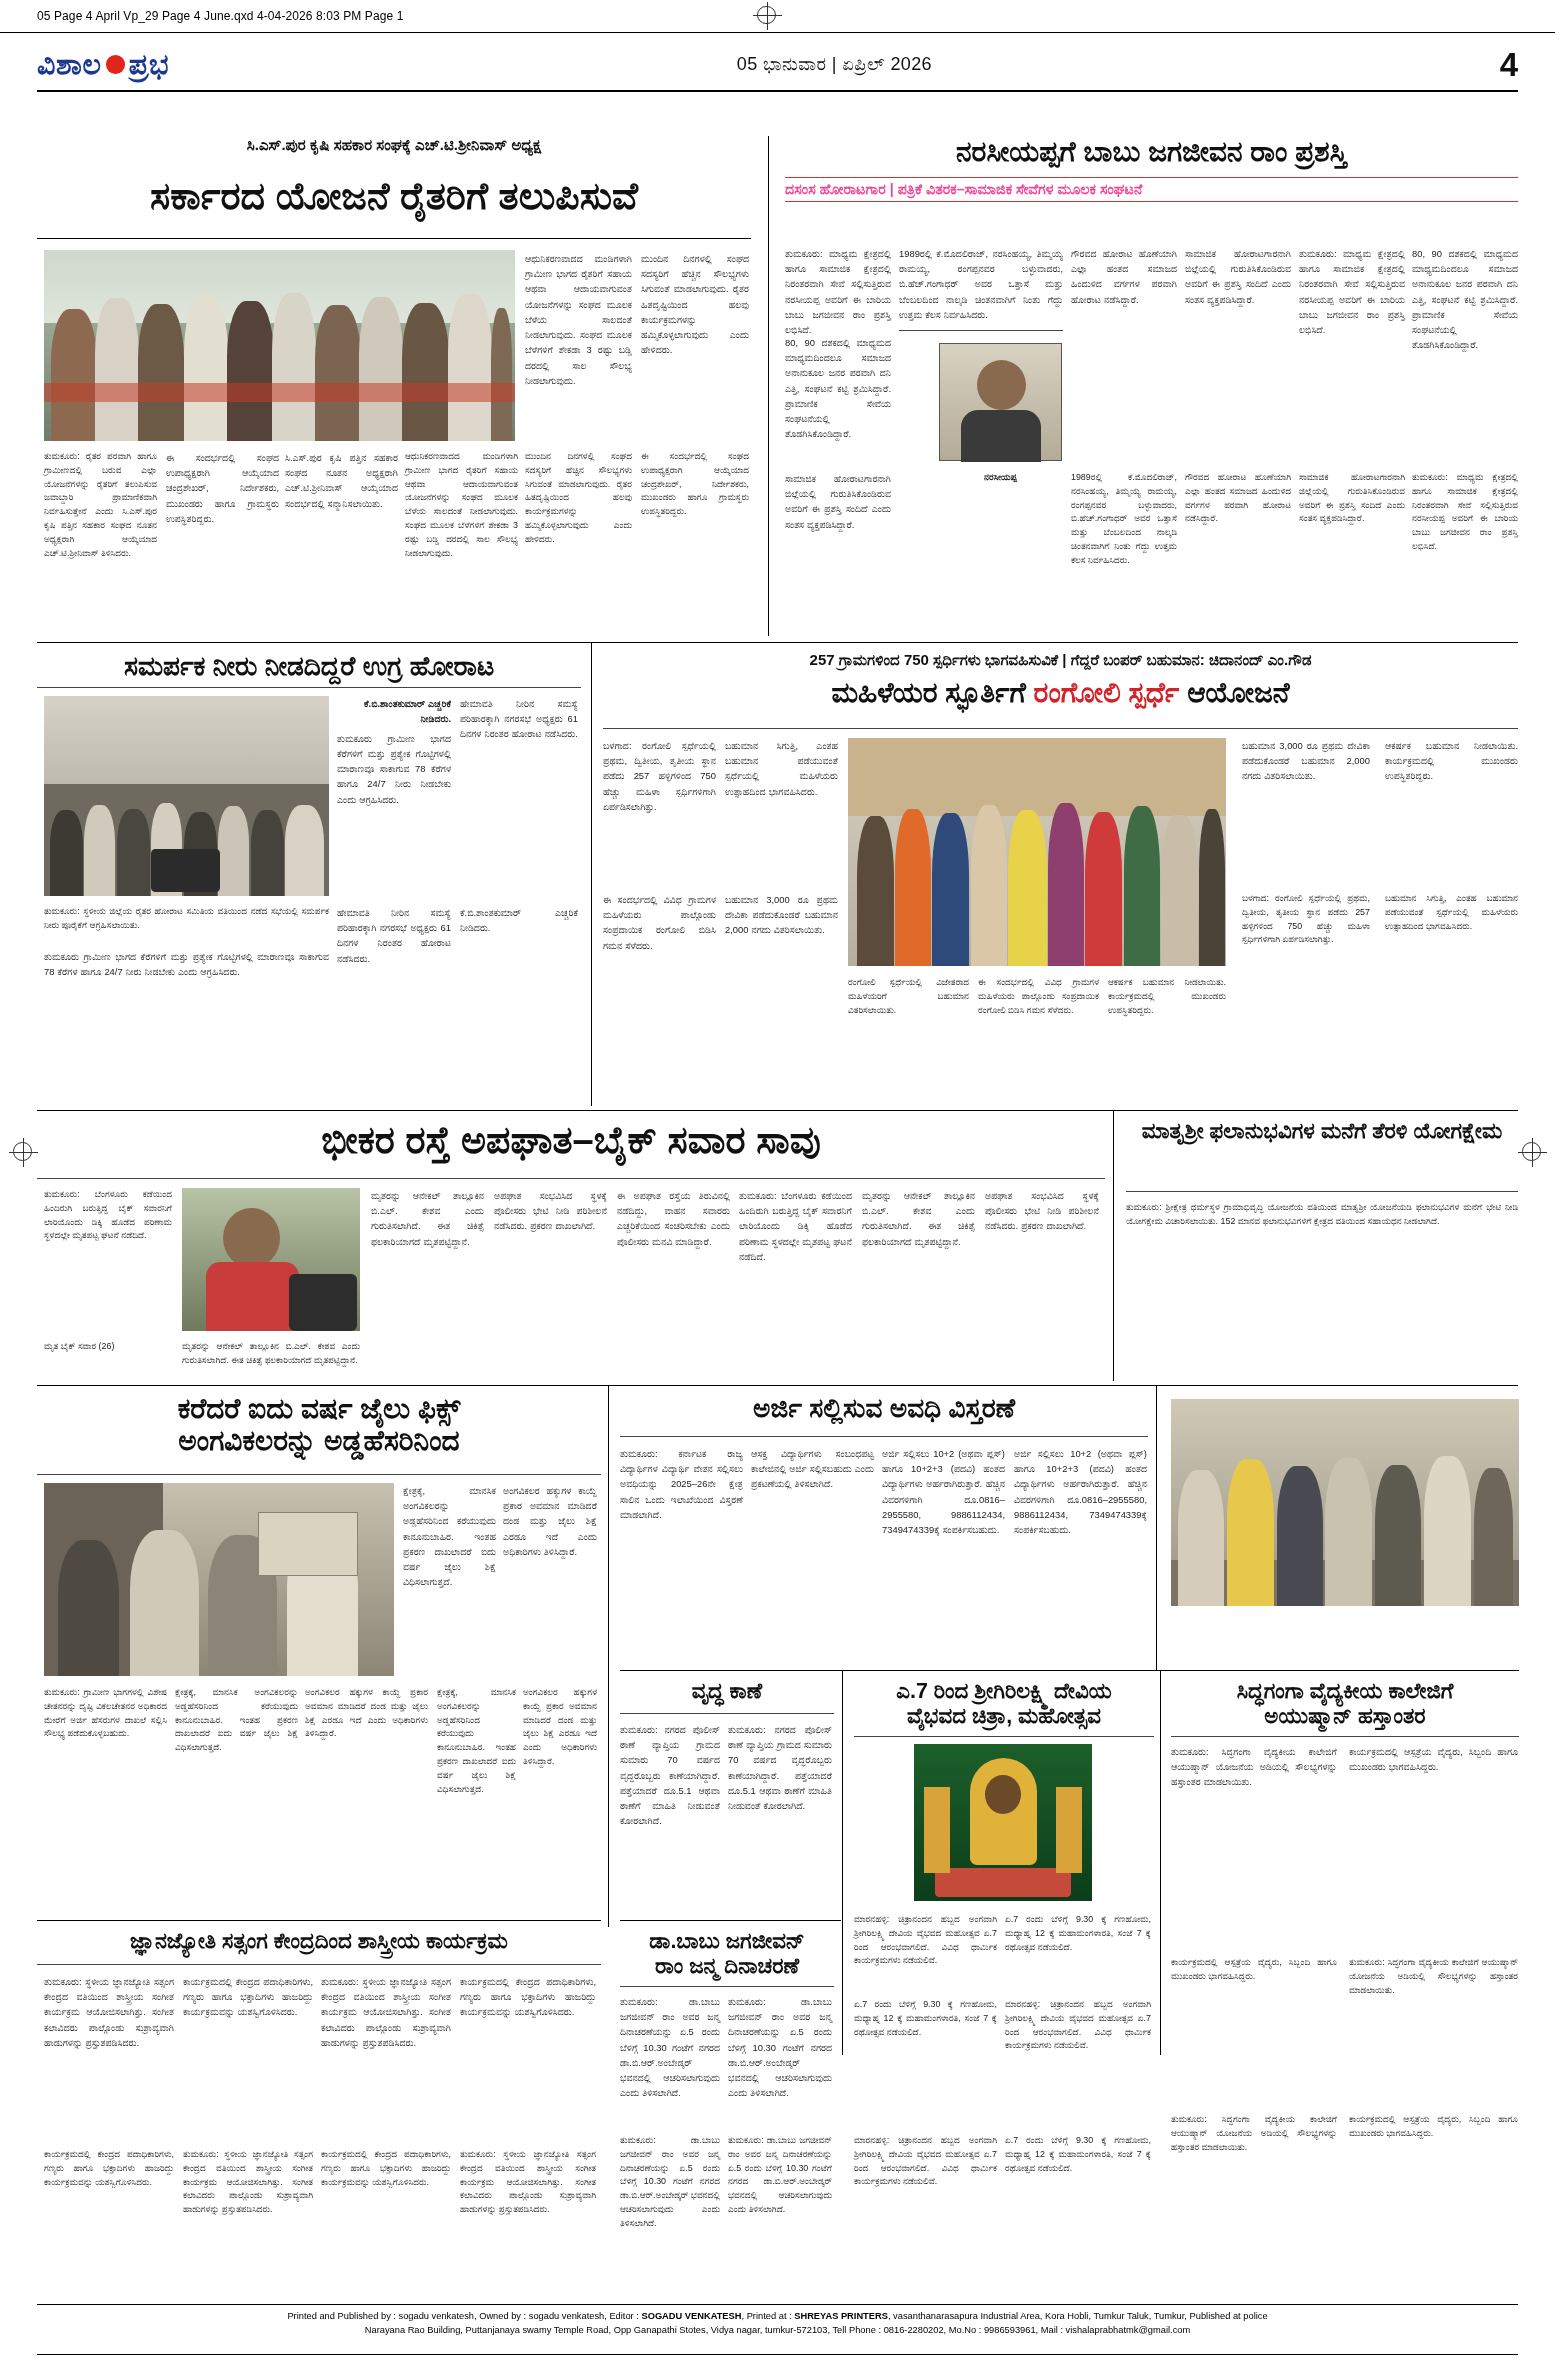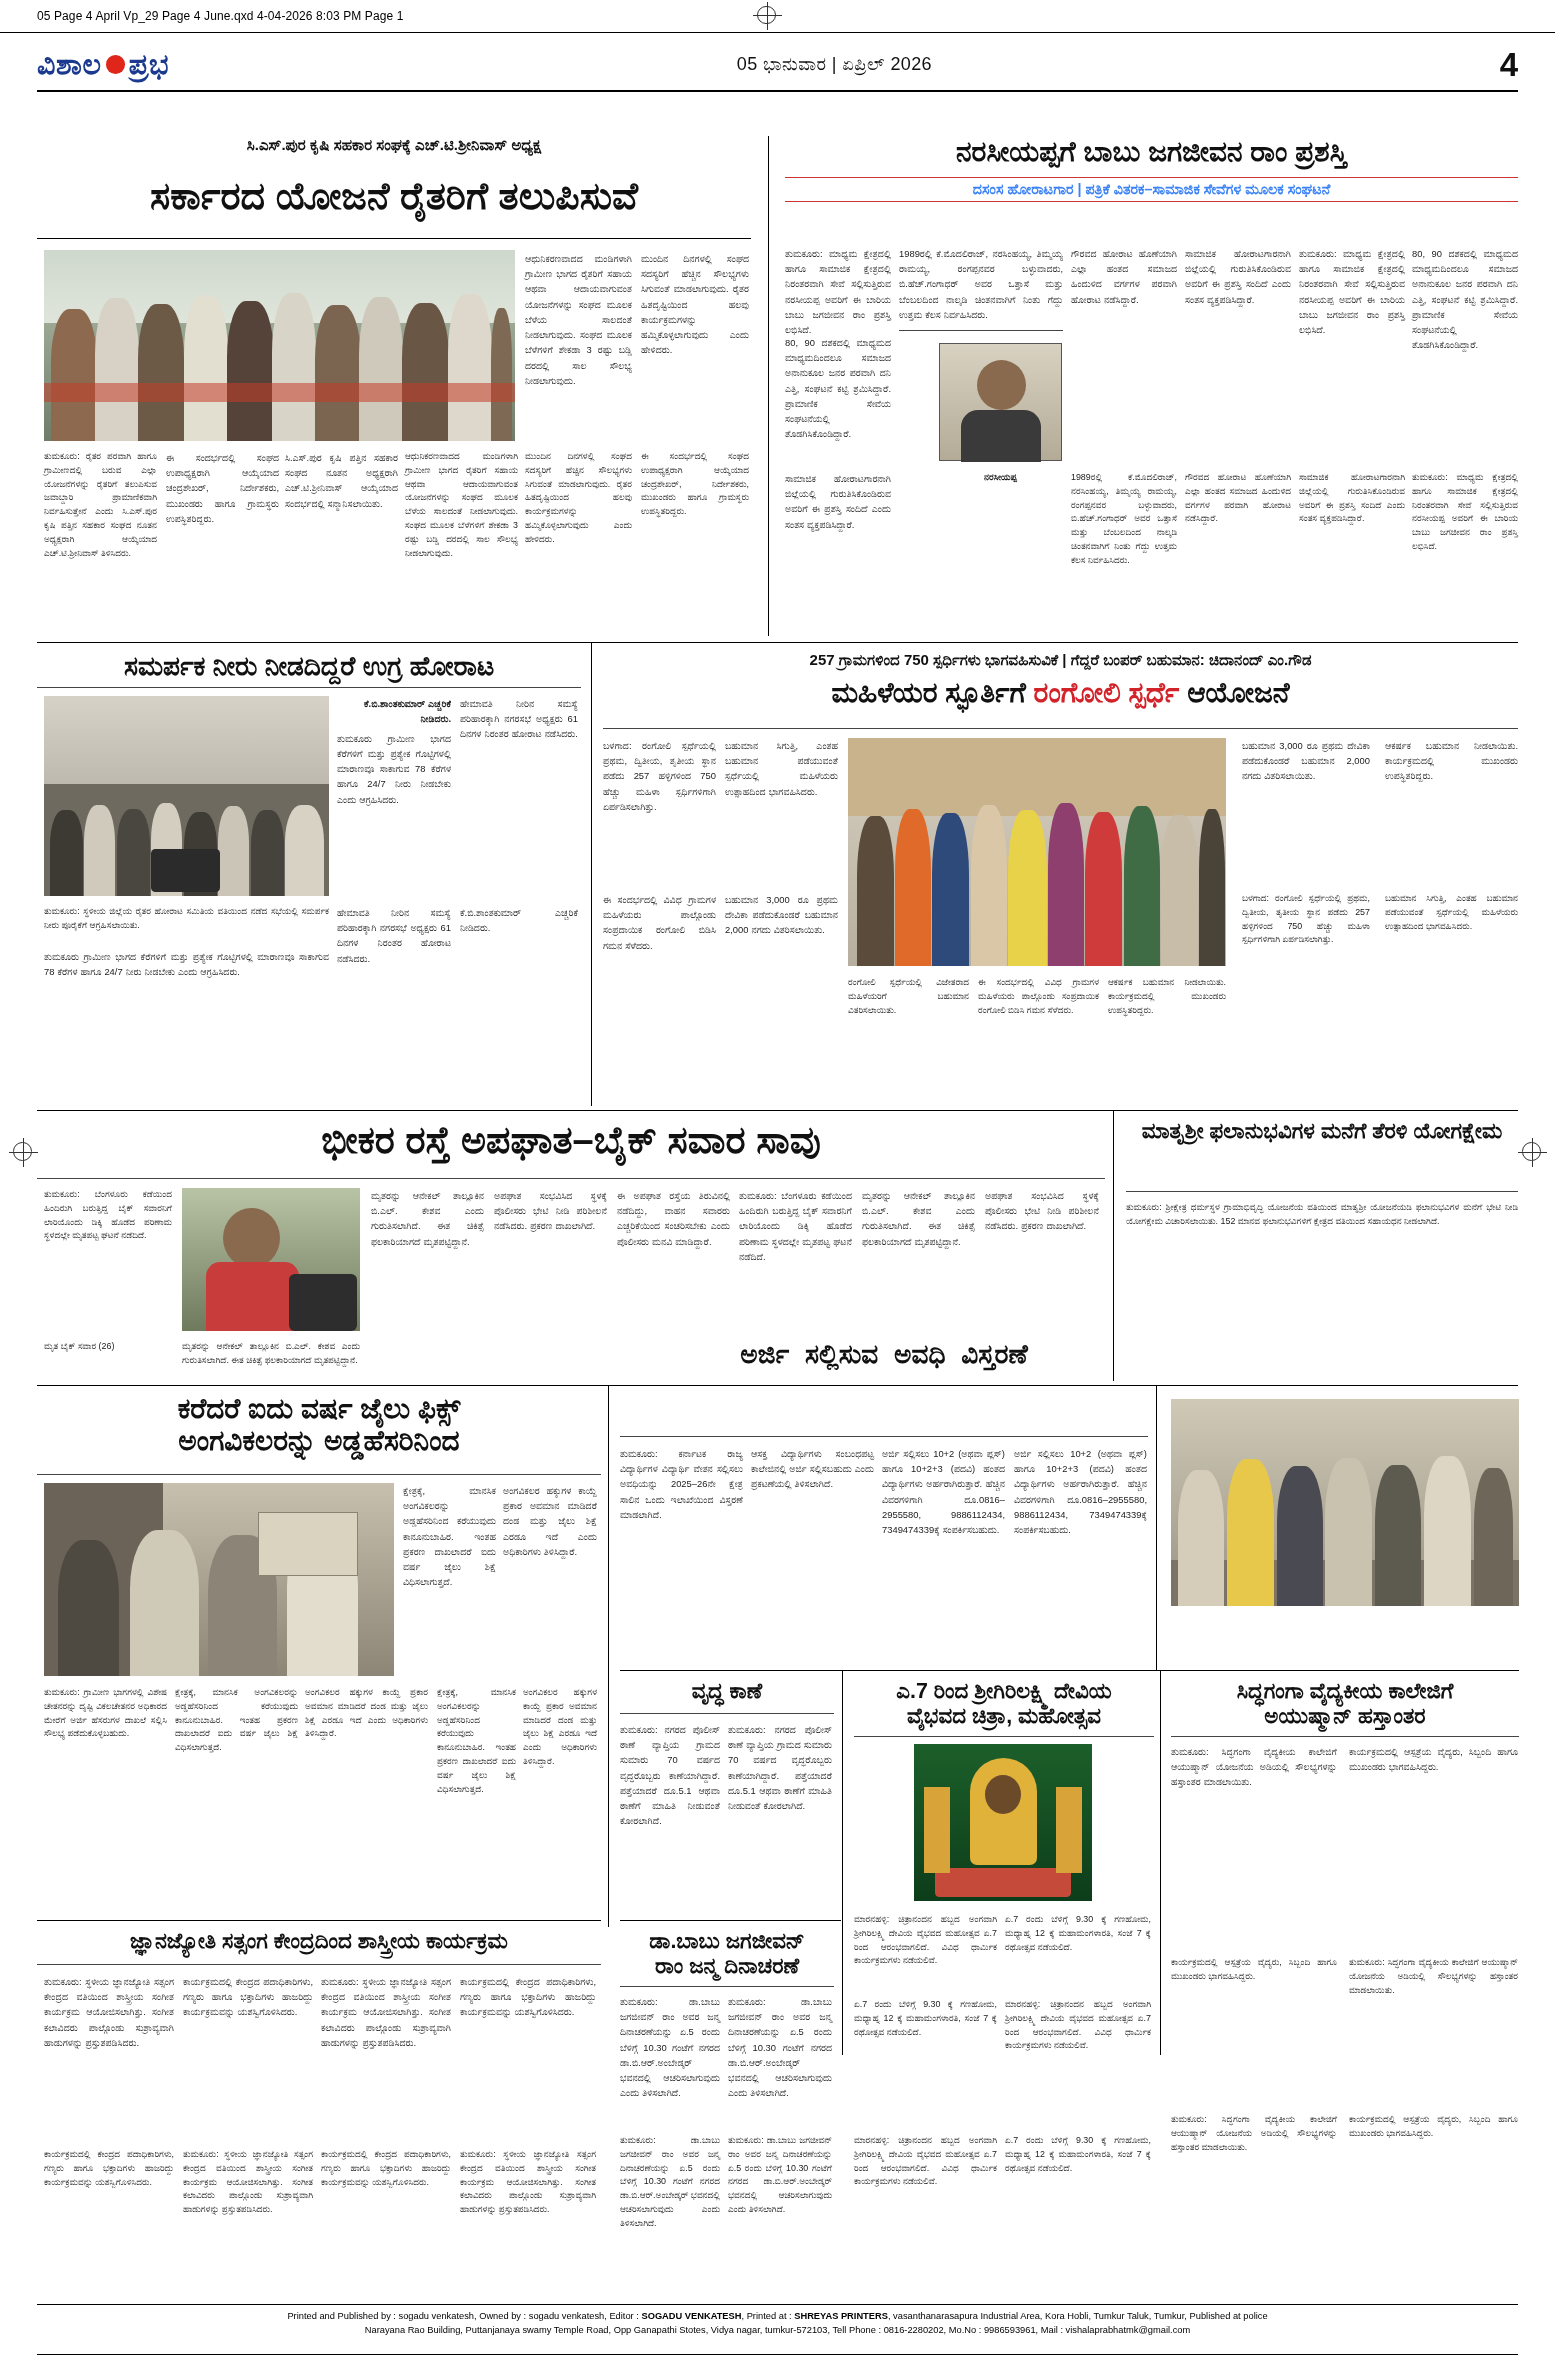--- a/index.html
+++ b/index.html
@@ -64,21 +64,21 @@
   }
   .headline {
     font-weight:bold; text-align:center; color:#111; line-height:1.15;
   }
   .h-xl { font-size:38px; }
   .h-lg { font-size:28px; }
   .h-md { font-size:26.4px; }
   .h-sm { font-size:21.4px; }
   .red { color:#d3232a; }
   .subbar {
-    text-align:center; font-size:14.3px; font-weight:bold; color:#3b82f6;
+    font-size:14.3px; font-weight:bold; color:#ec4899;
     border-top:0.7px solid #c33; border-bottom:0.7px solid #c33; padding:2.9px 0;
   }
 
   .body-txt {
     font-size:9.4px; line-height:1.62; text-align:justify; color:#1a1a1a;
     font-family:"Liberation Sans", sans-serif;
     word-spacing:0.4px;
   }
   .cap { font-size:8.9px; line-height:1.55; text-align:justify; color:#1a1a1a; }
 
@@ -402,21 +402,21 @@
   </div>
   <div class="colwrap" style="left:437px; top:1686px; width:79px;">
     <div class="cap">ಕ್ಷೇತ್ರಕ್ಕೆ, ಮಾನಸಿಕ ಅಂಗವಿಕಲರನ್ನು ಅಡ್ಡಹೆಸರಿನಿಂದ ಕರೆಯುವುದು ಕಾನೂನುಬಾಹಿರ. ಇಂತಹ ಪ್ರಕರಣ ದಾಖಲಾದರೆ ಐದು ವರ್ಷ ಜೈಲು ಶಿಕ್ಷೆ ವಿಧಿಸಲಾಗುತ್ತದೆ.</div>
   </div>
   <div class="colwrap" style="left:523px; top:1686px; width:74px;">
     <div class="cap">ಅಂಗವಿಕಲರ ಹಕ್ಕುಗಳ ಕಾಯ್ದೆ ಪ್ರಕಾರ ಅವಮಾನ ಮಾಡಿದರೆ ದಂಡ ಮತ್ತು ಜೈಲು ಶಿಕ್ಷೆ ಎರಡೂ ಇದೆ ಎಂದು ಅಧಿಕಾರಿಗಳು ತಿಳಿಸಿದ್ದಾರೆ.</div>
   </div>
 
   <div class="vline" style="left:608px; top:1385px; height:542px;"></div>
 
-  <div class="blk" style="left:620px; top:1341px; width:528px;font-family:Liberation Mono, monospace;">
+  <div class="blk" style="left:620px; top:1393px; width:528px;">
     <div class="headline h-md">ಅರ್ಜಿ ಸಲ್ಲಿಸುವ ಅವಧಿ ವಿಸ್ತರಣೆ</div>
   </div>
   <div class="hline-thin" style="left:620px; top:1436px; width:528px;"></div>
   <div class="colwrap" style="left:620px; top:1446px; width:123px;">
     <div class="body-txt">ತುಮಕೂರು: ಕರ್ನಾಟಕ ರಾಜ್ಯ ವಿದ್ಯಾರ್ಥಿಗಳ ವಿದ್ಯಾರ್ಥಿ ವೇತನ ಸಲ್ಲಿಸಲು ಅವಧಿಯನ್ನು 2025–26ನೇ ಕ್ಷೇತ್ರ ಸಾಲಿನ ಒಂದು ಇಲಾಖೆಯಿಂದ ವಿಸ್ತರಣೆ ಮಾಡಲಾಗಿದೆ.</div>
   </div>
   <div class="colwrap" style="left:751px; top:1446px; width:123px;">
     <div class="body-txt">ಆಸಕ್ತ ವಿದ್ಯಾರ್ಥಿಗಳು ಸಂಬಂಧಪಟ್ಟ ಕಾಲೇಜಿನಲ್ಲಿ ಅರ್ಜಿ ಸಲ್ಲಿಸಬಹುದು ಎಂದು ಪ್ರಕಟಣೆಯಲ್ಲಿ ತಿಳಿಸಲಾಗಿದೆ.</div>
   </div>
   <div class="colwrap" style="left:882px; top:1446px; width:123px;">

